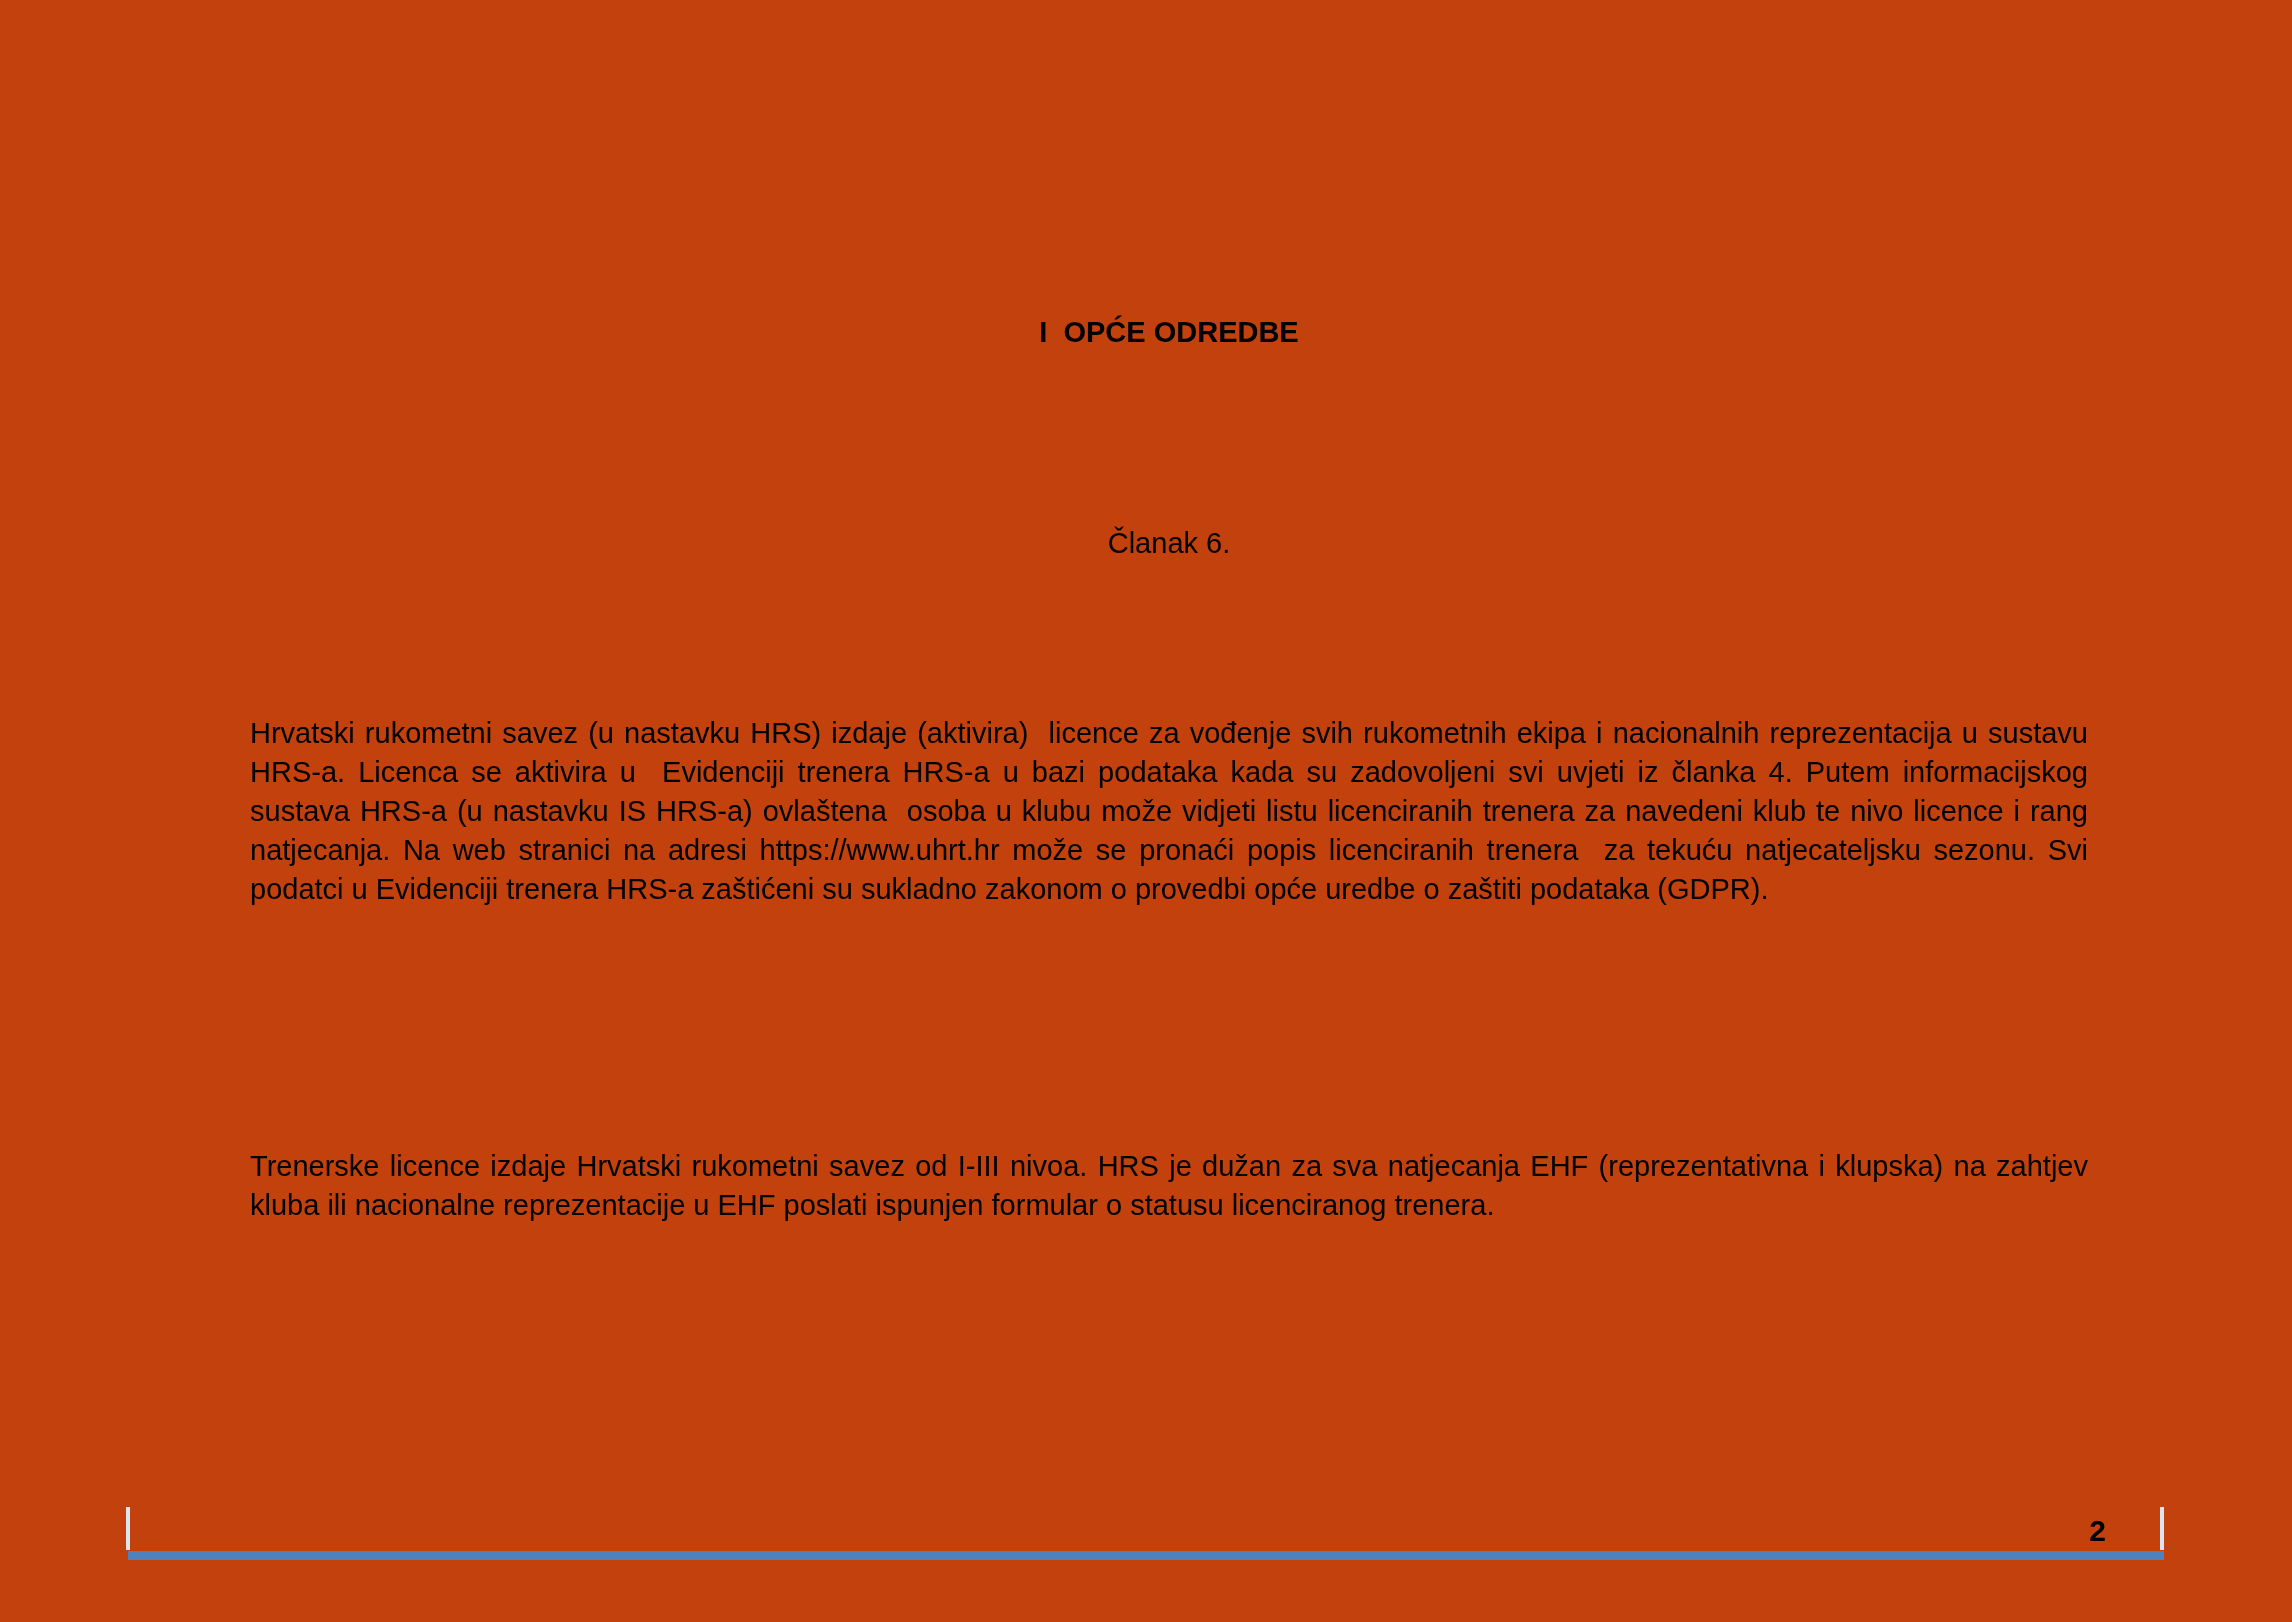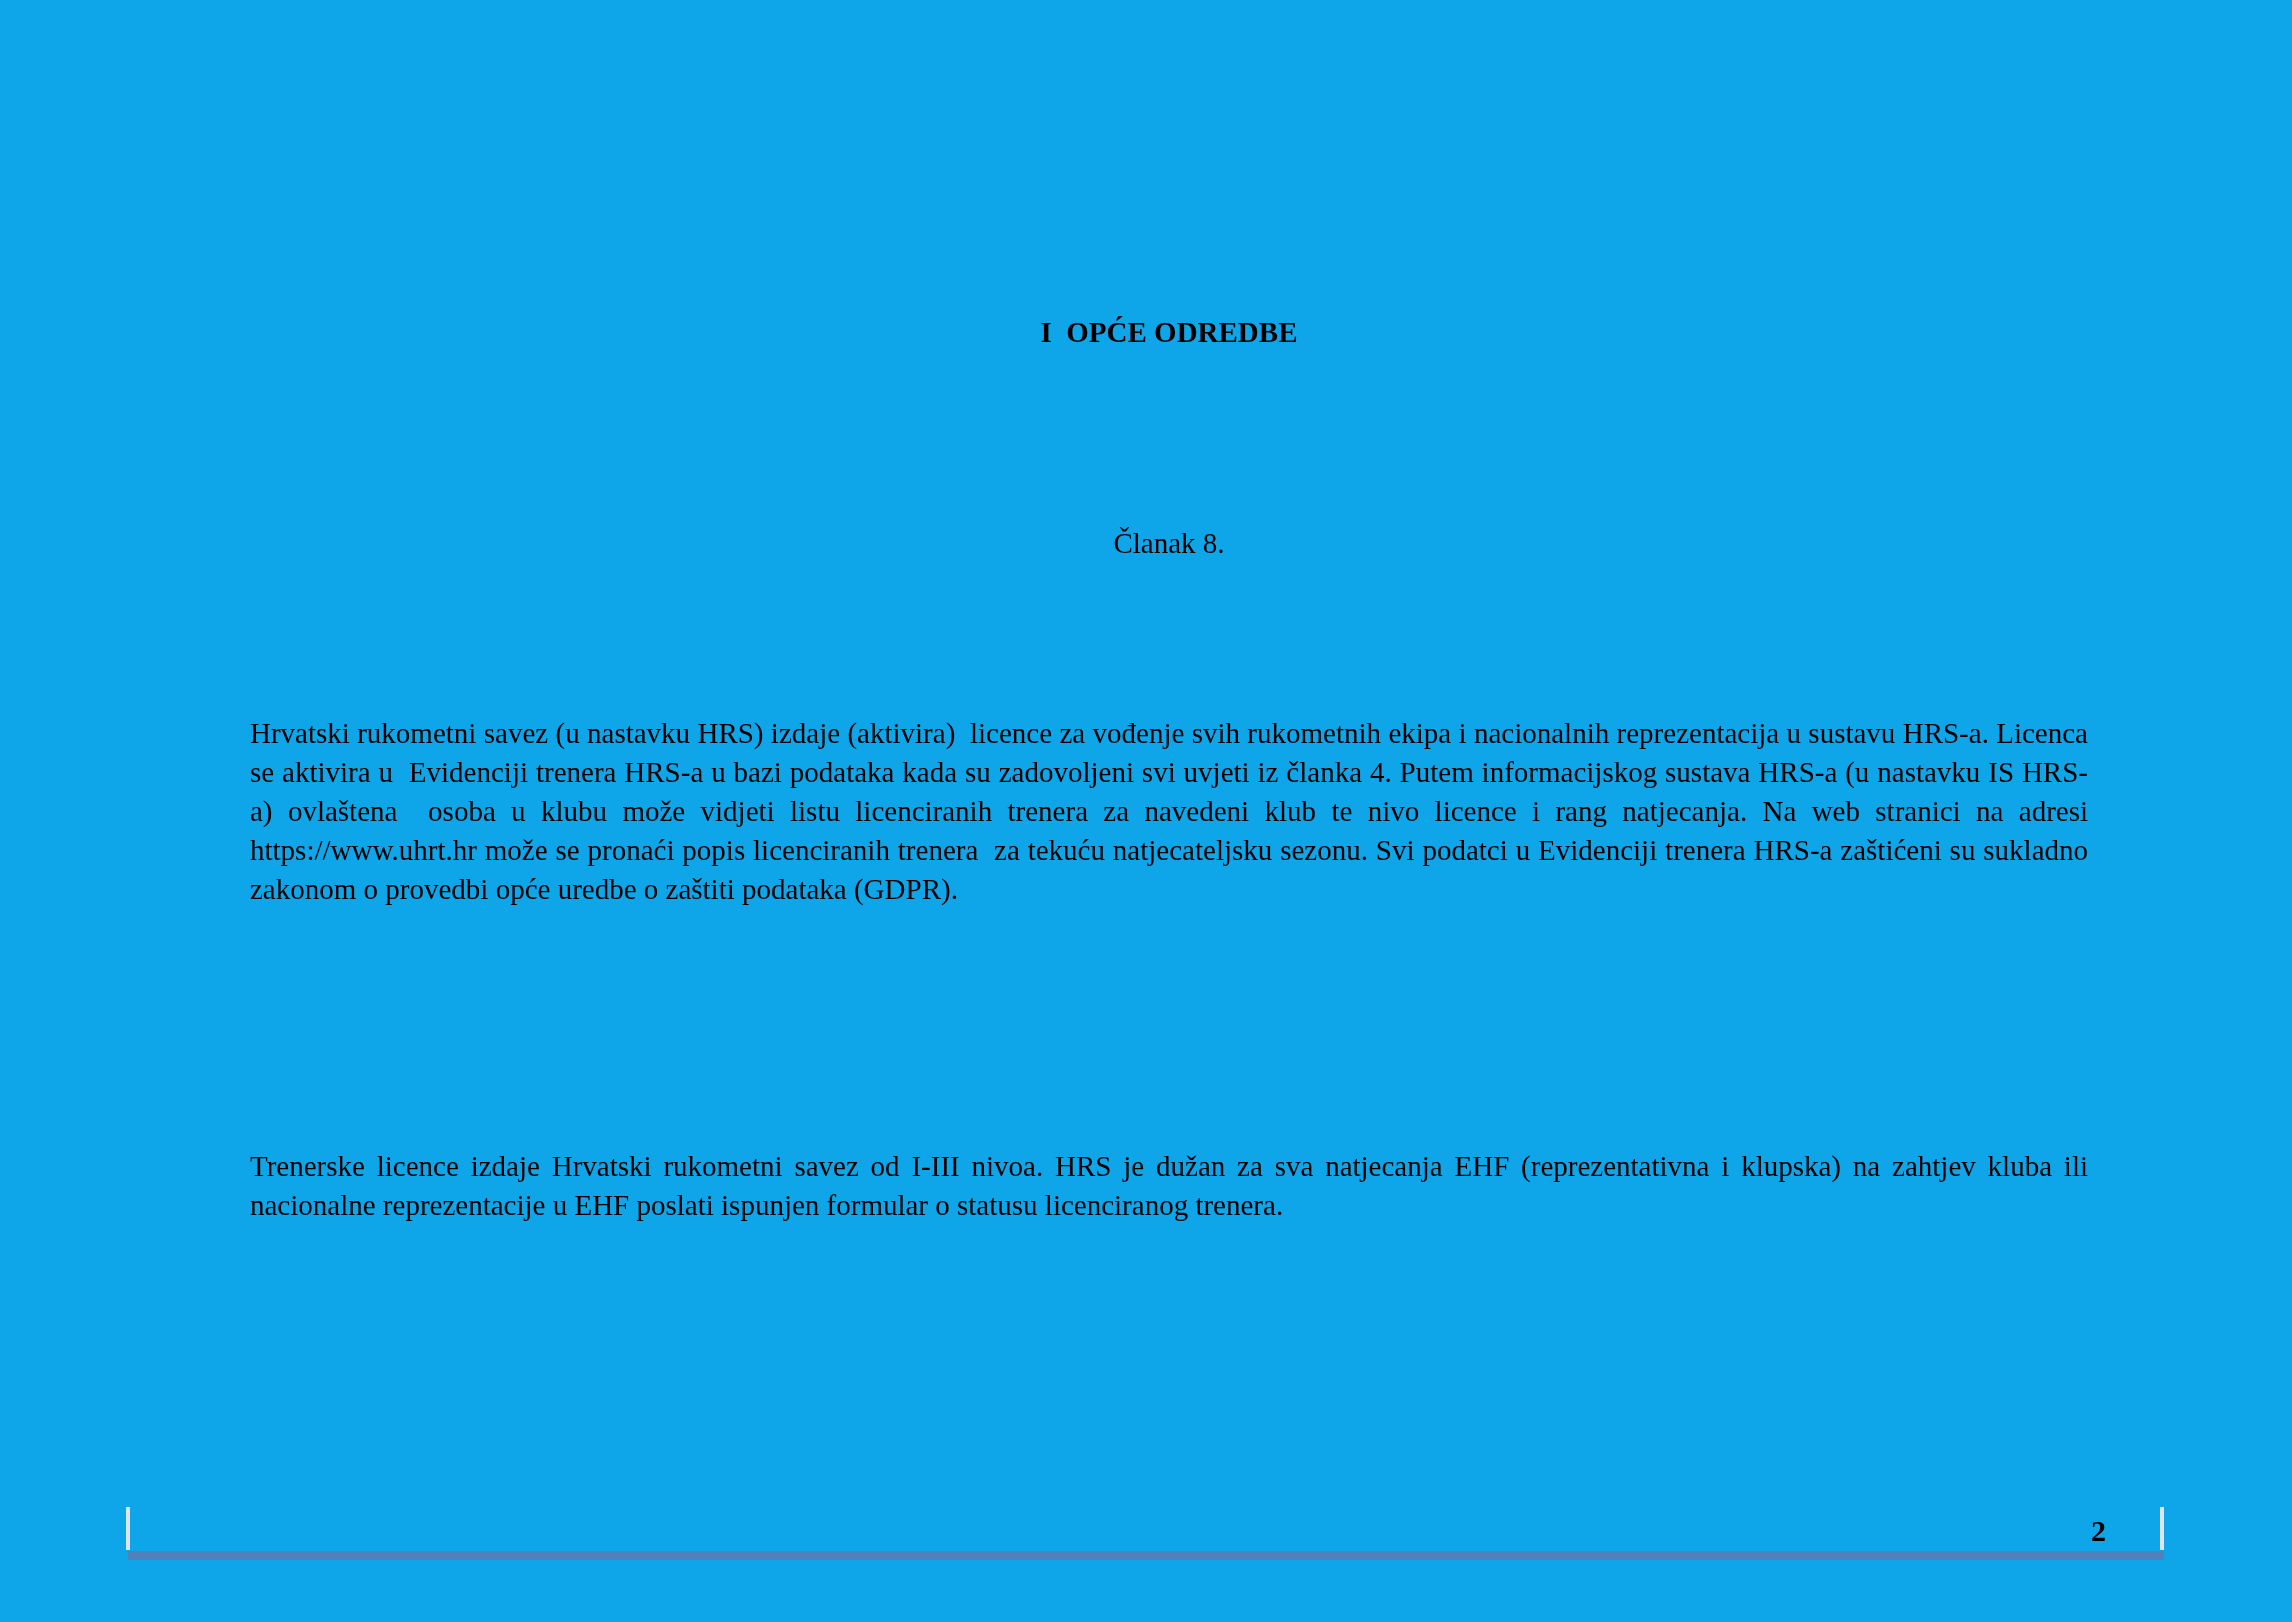--- a/index.html
+++ b/index.html
@@ -1,21 +1,21 @@
 <!DOCTYPE html>
 <html lang="hr"><head>
 <meta charset="utf-8">
 <style>
   html, body { margin: 0; padding: 0; background: #ffffff; }
   .page {
     position: relative;
     width: 2293px;
     height: 1622px;
-    background: #0ea5e9;
-    font-family: Liberation Serif, serif;
+    background: #c2410c;
+    font-family: Liberation Sans, sans-serif;
     color: #000000;
     overflow: hidden;
   }
   .content {
     position: absolute;
     left: 250px;
     top: 196px;
     width: 1838px;
     font-size: 29px;
     line-height: 39px;
@@ -67,21 +67,21 @@
   }
 </style>
 </head>
 <body>
 
 <div class="page">
   <div class="content">
 
     <div class="heading">I  OPĆE ODREDBE</div>
 
-    <div class="subheading mt-56">Članak 8.</div>
+    <div class="subheading mt-56">Članak 6.</div>
 
     <p class="para mt-36">Hrvatski rukometni savez (u nastavku HRS) izdaje (aktivira)  licence za vođenje svih rukometnih ekipa i nacionalnih reprezentacija u sustavu HRS-a. Licenca se aktivira u  Evidenciji trenera HRS-a u bazi podataka kada su zadovoljeni svi uvjeti iz članka 4. Putem informacijskog sustava HRS-a (u nastavku IS HRS-a) ovlaštena  osoba u klubu može vidjeti listu licenciranih trenera za navedeni klub te nivo licence i rang natjecanja. Na web stranici na adresi https://www.uhrt.hr može se pronaći popis licenciranih trenera  za tekuću natjecateljsku sezonu. Svi podatci u Evidenciji trenera HRS-a zaštićeni su sukladno zakonom o provedbi opće uredbe o zaštiti podataka (GDPR).</p>
 
 
 
     <p class="para mt-44">Trenerske licence izdaje Hrvatski rukometni savez od I-III nivoa. HRS je dužan za sva natjecanja EHF (reprezentativna i klupska) na zahtjev kluba ili nacionalne reprezentacije u EHF poslati ispunjen formular o statusu licenciranog trenera.</p>
 
     
 
     

